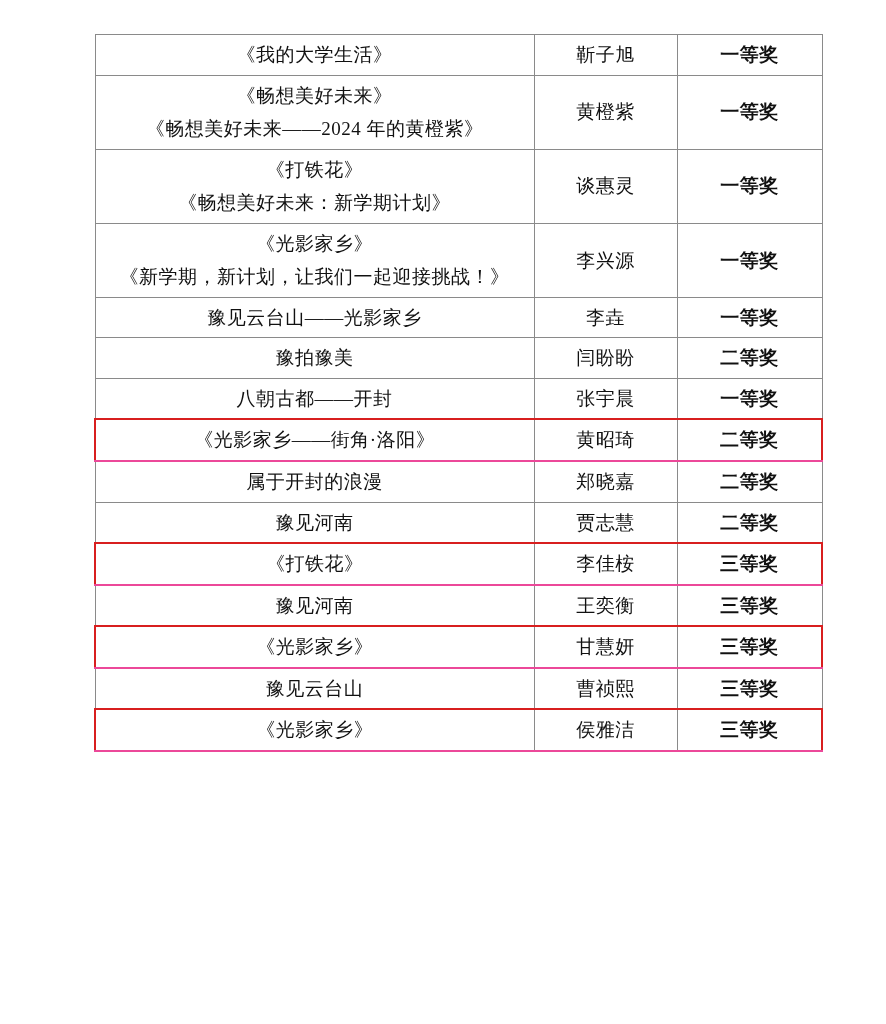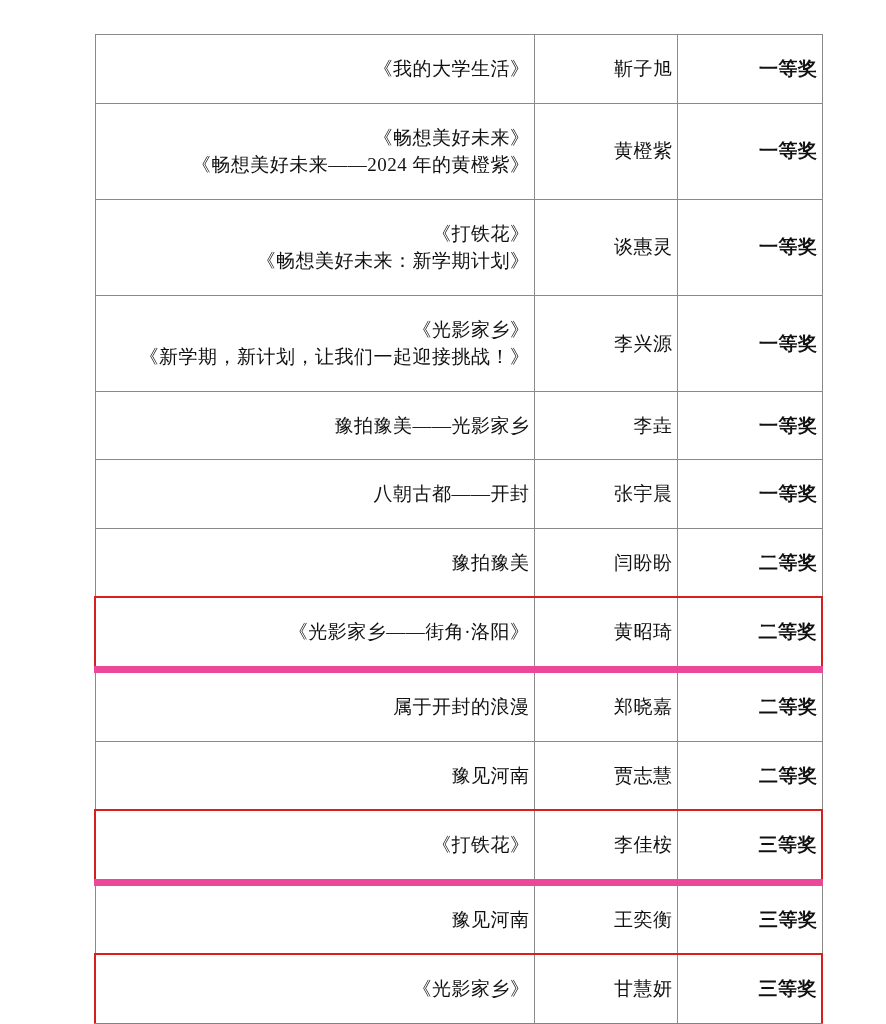--- a/index.html
+++ b/index.html
@@ -22,44 +22,45 @@
     box-sizing: border-box;
     padding: 34px 92px 28px 94px;
   }
   table.award-table {
     width: 700px;
     border-collapse: collapse;
     table-layout: fixed;
   }
   table.award-table td {
     border: 1px solid #8a8a8a;
-    text-align: right;
+    text-align: center;
     vertical-align: middle;
     font-size: 19px;
     line-height: 1.45;
-    padding: 20px 4px;
+    padding: 6px 4px;
     letter-spacing: 0.5px;
     font-family: "Liberation Serif", "DejaVu Serif", serif;
   }
   td.col-title { width: 430px; }
   td.col-name  { width: 134px; white-space: nowrap; }
   td.col-prize { width: 136px; white-space: nowrap; font-weight: bold; }
 
   
   .title-line {
     display: block;
     white-space: nowrap;
   }
   .title-line + .title-line {
+    margin-top: 6px;
   }
 
   
   tr.highlight td {
     border-top: 2px solid #d81f1f;
-    border-bottom: 7px solid #ec4899;
+    border-bottom: 2px solid #ec4899;
     border-left-color: #8a8a8a;
     border-right-color: #8a8a8a;
     margin-left: 32px;
   }
   tr.highlight td:first-child {
     border-left: 2px solid #d81f1f;
   }
   tr.highlight td:last-child {
     border-right: 2px solid #d81f1f;
   }
@@ -96,38 +97,38 @@
         <tr>
           <td class="col-title">
             <span class="title-line">《光影家乡》</span>
             <span class="title-line">《新学期，新计划，让我们一起迎接挑战！》</span>
           </td>
           <td class="col-name">李兴源</td>
           <td class="col-prize">一等奖</td>
         </tr>
         <tr>
           <td class="col-title">
-            <span class="title-line">豫拍豫美——光影家乡</span>
+            <span class="title-line">豫见云台山——光影家乡</span>
           </td>
           <td class="col-name">李垚</td>
-          <td class="col-prize">一等奖</td>
-        </tr>
-        <tr>
-          <td class="col-title">
-            <span class="title-line">八朝古都——开封</span>
-          </td>
-          <td class="col-name">张宇晨</td>
           <td class="col-prize">一等奖</td>
         </tr>
         <tr>
           <td class="col-title">
             <span class="title-line">豫拍豫美</span>
           </td>
           <td class="col-name">闫盼盼</td>
           <td class="col-prize">二等奖</td>
+        </tr>
+        <tr>
+          <td class="col-title">
+            <span class="title-line">八朝古都——开封</span>
+          </td>
+          <td class="col-name">张宇晨</td>
+          <td class="col-prize">一等奖</td>
         </tr>
         <tr class="highlight">
           <td class="col-title">
             <span class="title-line">《光影家乡——街角·洛阳》</span>
           </td>
           <td class="col-name">黄昭琦</td>
           <td class="col-prize">二等奖</td>
         </tr>
         <tr>
           <td class="col-title">
@@ -157,20 +158,27 @@
           <td class="col-name">王奕衡</td>
           <td class="col-prize">三等奖</td>
         </tr>
         <tr class="highlight">
           <td class="col-title">
             <span class="title-line">《光影家乡》</span>
           </td>
           <td class="col-name">甘慧妍</td>
           <td class="col-prize">三等奖</td>
         </tr>
+        <tr>
+          <td class="col-title">
+            <span class="title-line">豫见云台山</span>
+          </td>
+          <td class="col-name">曹祯熙</td>
+          <td class="col-prize">三等奖</td>
+        </tr>
         <tr class="highlight">
           <td class="col-title">
             <span class="title-line">《光影家乡》</span>
           </td>
           <td class="col-name">侯雅洁</td>
           <td class="col-prize">三等奖</td>
         </tr>
       </tbody>
   </table>
 </div>

